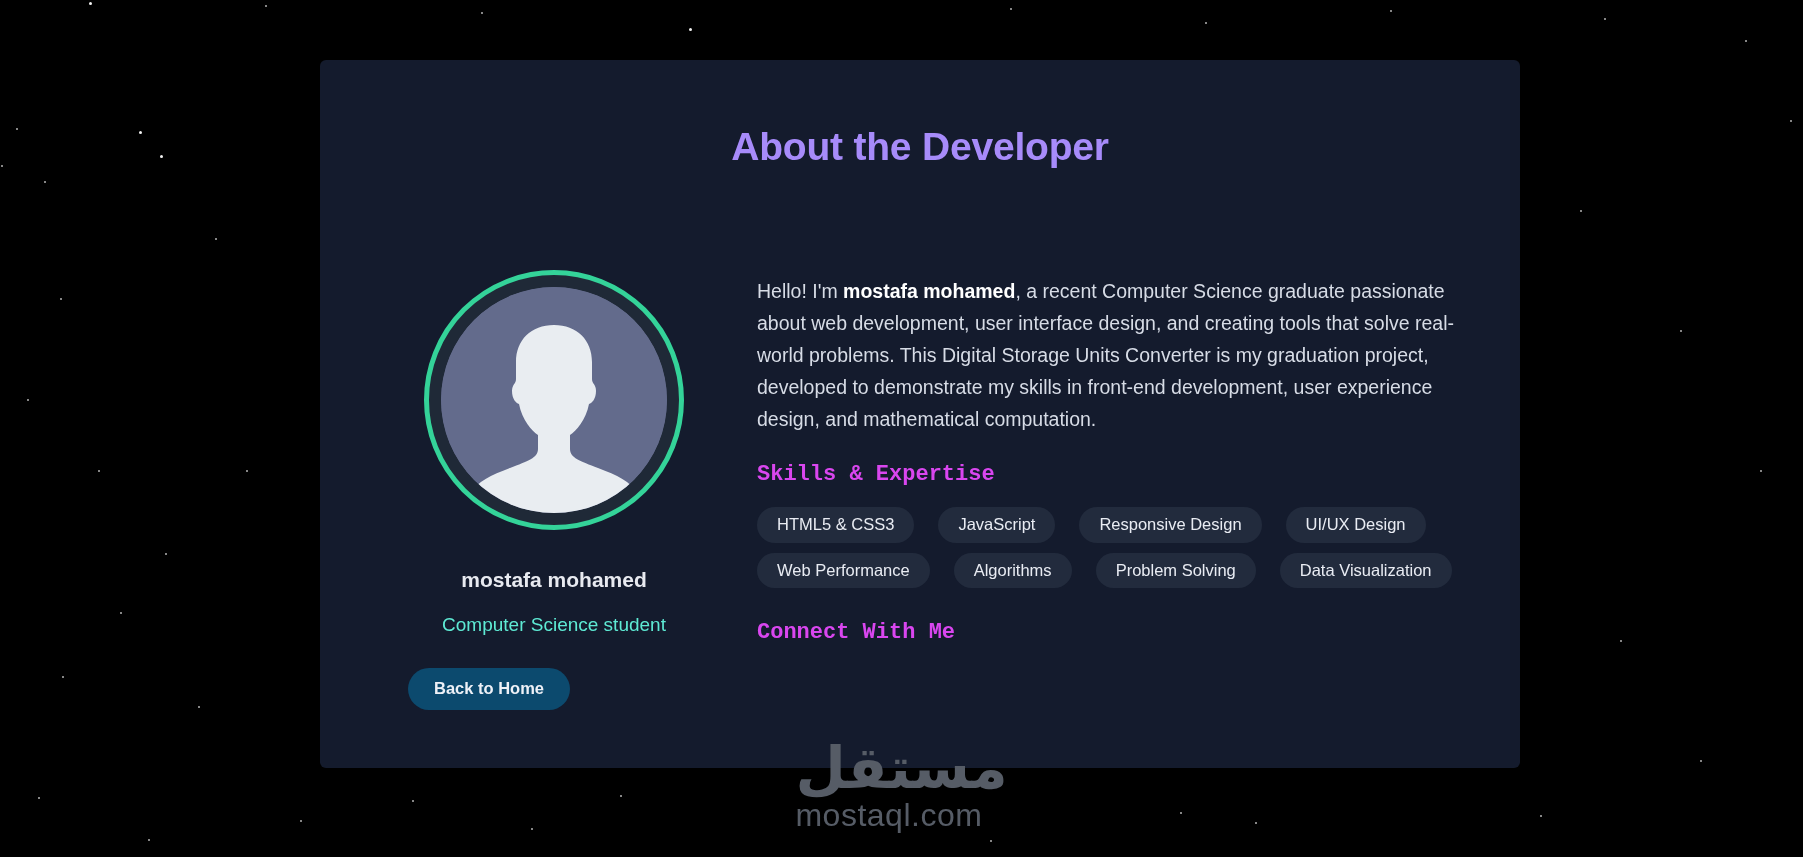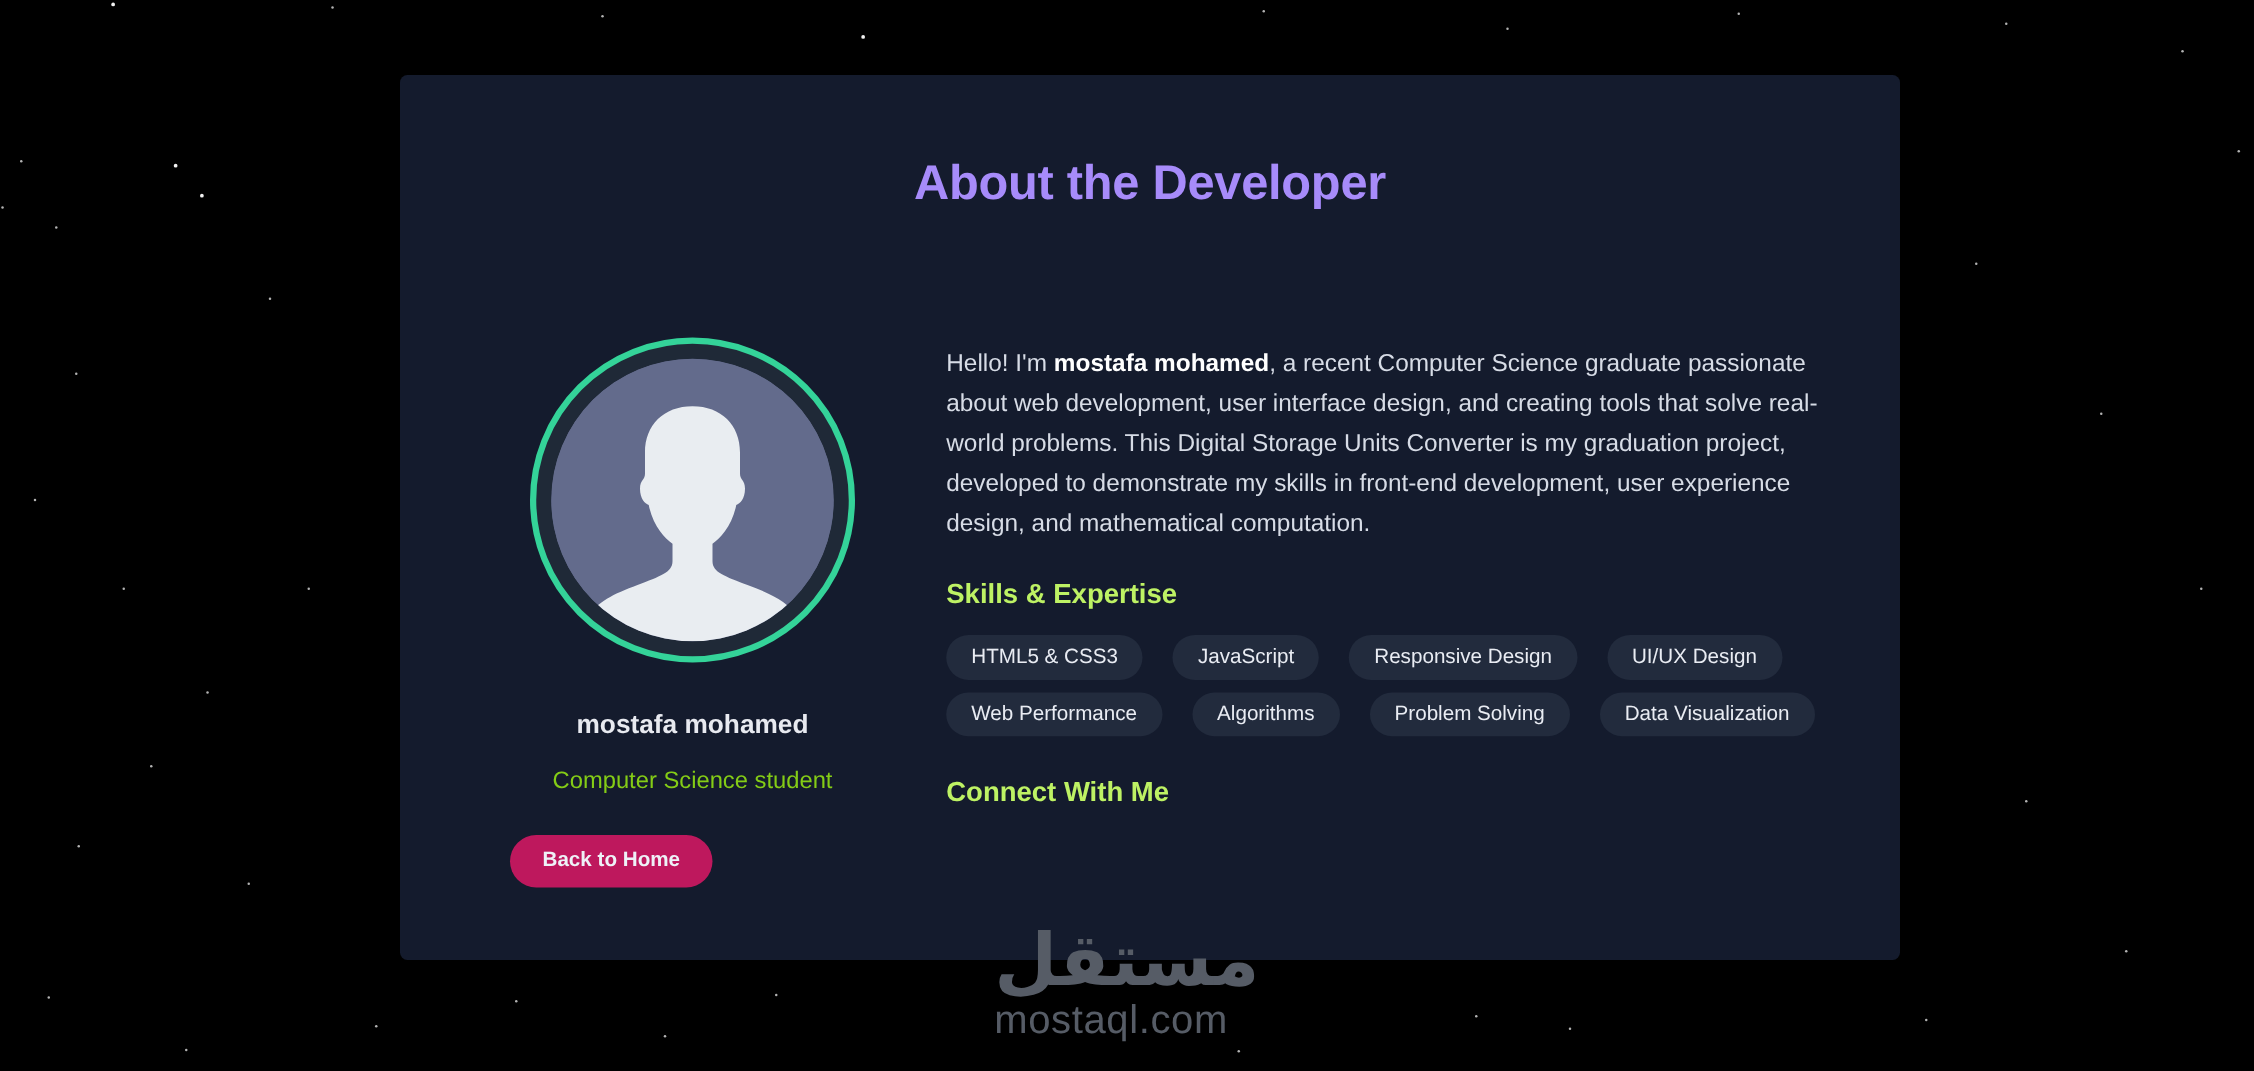--- a/index.html
+++ b/index.html
@@ -92,21 +92,21 @@
     padding-top: 38px;
     font-size: 21px;
     font-weight: bold;
     color: #E8EAF0;
   }
   #profile-role {
     margin: 0;
     padding-top: 22px;
     font-size: 19px;
     font-weight: normal;
-    color: #84cc16;
+    color: #5eead4;
   }
 
   
   #content-column {
     position: absolute;
     left: 437px;
     top: 215px;
     width: 720px;
   }
   #bio {
@@ -115,21 +115,22 @@
     line-height: 32px;
     color: #D7DCE6;
     width: 716px;
   }
   #bio b { color: #FFFFFF; font-weight: bold; }
 
   .section-heading {
     margin: 0;
     font-size: 22px;
     font-weight: bold;
-    color: #bef264;
+    color: #d946ef;
+    font-family: Liberation Mono, monospace;
   }
   #skills-heading { padding-top: 27px; }
 
   #skills-tags {
     display: flex;
     flex-wrap: wrap;
     gap: 10px 24px;
     padding-top: 20px;
     width: 720px;
     align-items: flex-end;
@@ -164,21 +165,21 @@
   #card-actions {
     position: absolute;
     left: 88px;
     right: 88px;
     top: 608px;
     display: flex;
     justify-content: space-between;
     align-items: center;
   }
   .action-button {
-    background: #be185d;
+    background: #0c4a6e;
     color: #EEF1F7;
     border: none;
     border-radius: 999px;
     font-family: "Liberation Sans", sans-serif;
     font-size: 16.5px;
     font-weight: bold;
     padding: 12px 26px 13px 26px;
     cursor: pointer;
     line-height: 1;
   }

